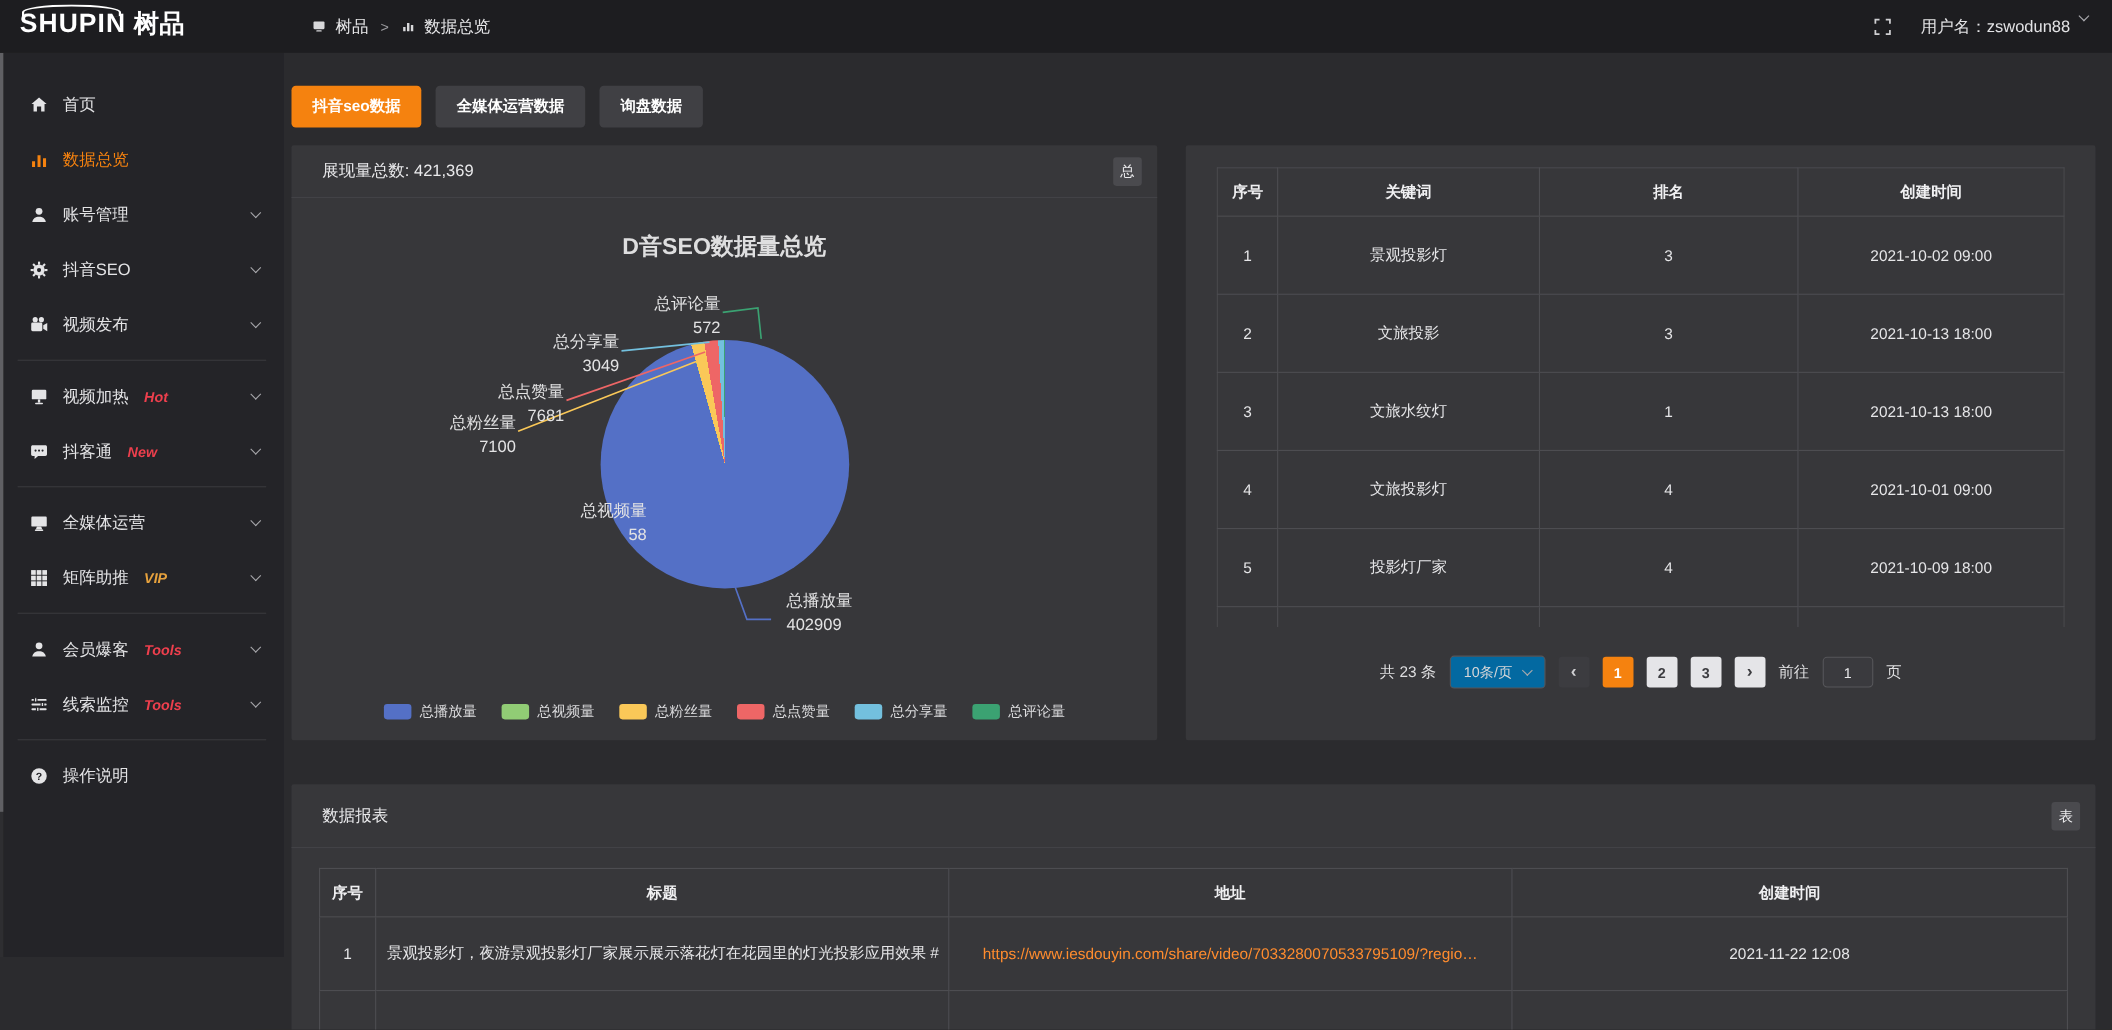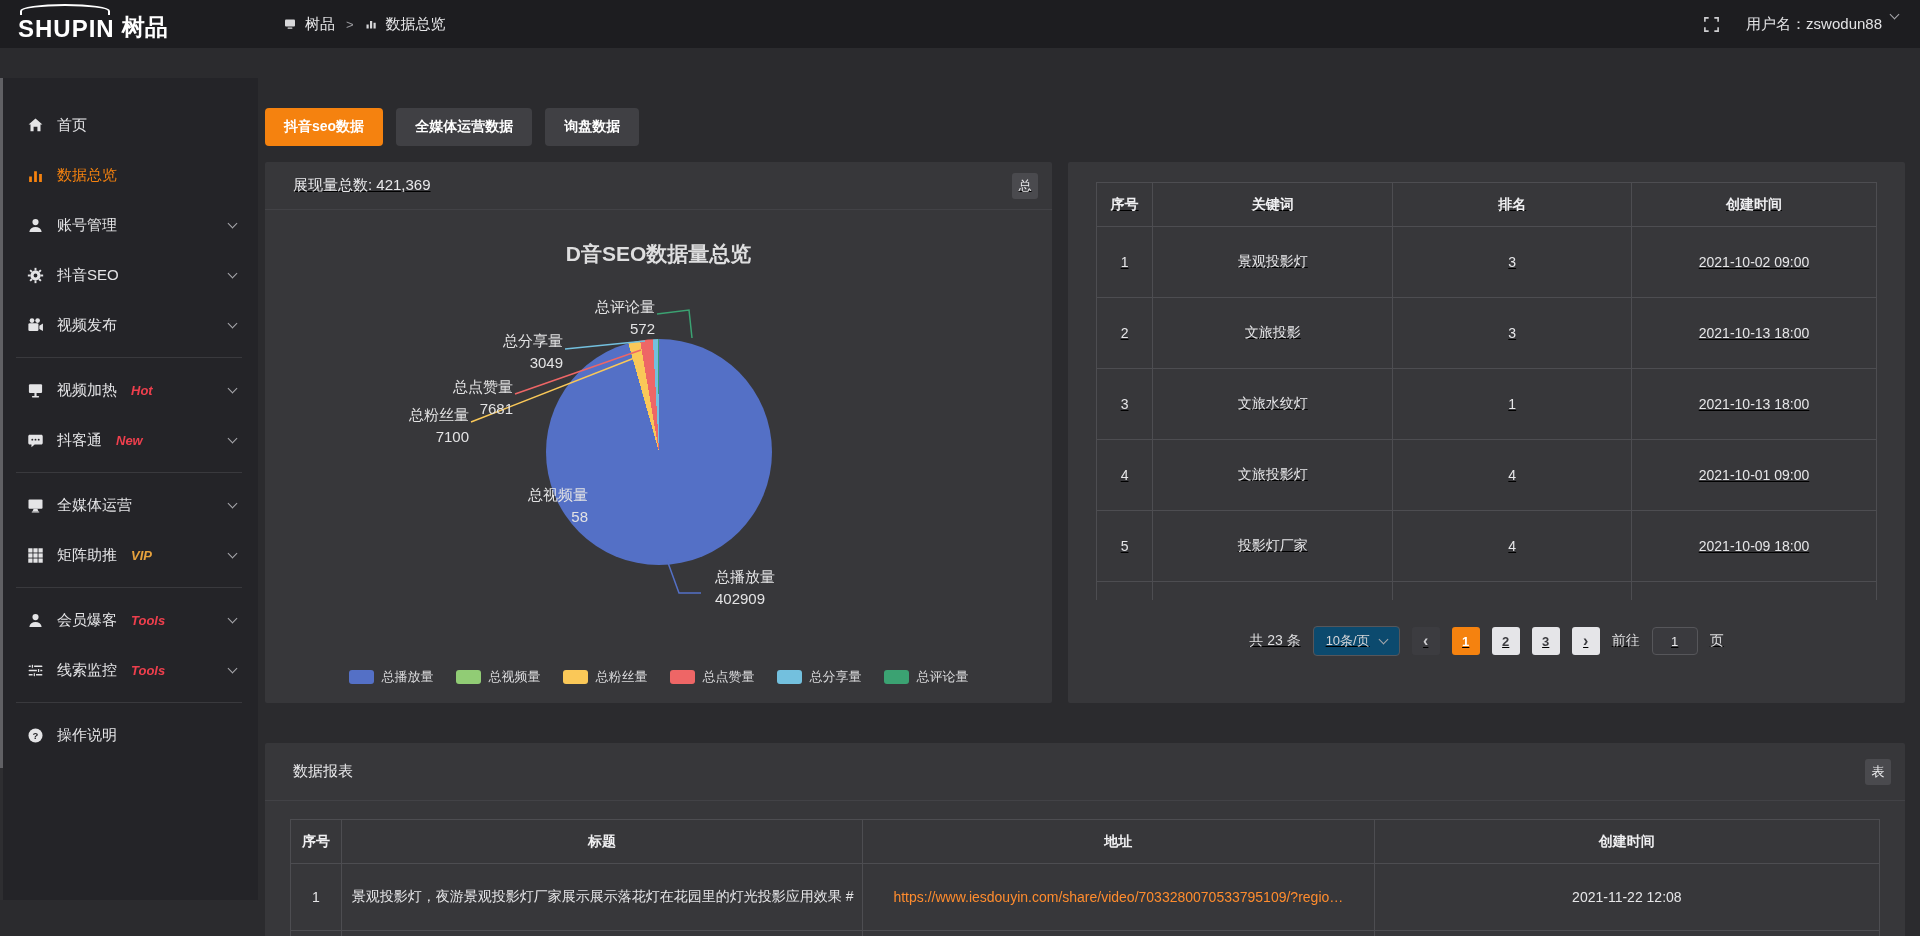--- a/index.html
+++ b/index.html
@@ -1,34 +1,34 @@
 <!DOCTYPE html>
 <html><head>
 <meta charset="utf-8">
 <style>
   * { margin:0; padding:0; box-sizing:border-box; }
   html,body { width:1920px; height:936px; overflow:hidden; background:#2b2b2e;
     font-family:"Liberation Sans","DejaVu Sans",sans-serif; }
 
   
   .topbar { height:48px; background:#1d1d20; display:flex; align-items:center; position:relative; z-index:5; }
-  .logo { width:258px; padding-left:18px; position:relative; display:flex; align-items:flex-end; height:100%; padding-bottom:5px; }
+  .logo { width:258px; padding-left:18px; position:relative; display:flex; align-items:center; height:100%; padding-bottom:5px; }
   .logo-arc { position:absolute; left:20px; top:4px; width:90px; height:11px;
     border:2.5px solid #fff; border-bottom:none; border-radius:90px 90px 0 0 / 14px 14px 0 0; }
   .logo-en { color:#fff; font-size:24px; font-weight:800; letter-spacing:1px; }
   .logo-cn { color:#fff; font-size:23px; font-weight:800; margin-left:7px; }
   .breadcrumb { margin-left:26px; display:flex; align-items:center; gap:9px; color:#e8e8ea; font-size:15px; }
   .bc-icon { display:flex; }
   .bc-sep { color:#9a9a9e; font-size:13px; margin:0 2px; }
   .top-right { margin-left:auto; display:flex; align-items:center; gap:26px; padding-right:22px; color:#e3e3e5; font-size:15px; }
   .user-box { display:flex; align-items:flex-start; gap:9px; cursor:pointer; }
   .caret { display:inline-block; width:7px; height:7px; border-right:1.6px solid #a8a8ac; border-bottom:1.6px solid #a8a8ac; transform:rotate(45deg); margin-top:-4px; }
 
   
-  .layout { display:flex; height:822px; position:relative;margin-top:30px; }
+  .layout { display:flex; height:822px; position:relative; }
   .scroll-strip { position:absolute; left:0; top:0; width:3px; height:100%; background:#2e2e31; }
   .scroll-thumb { position:absolute; left:0; top:0; width:3px; height:690px; background:#606064; }
 
   .sidebar { width:258px; background:#242428; flex-shrink:0; padding-top:22px; }
   .side-item { height:50px; display:flex; align-items:center; padding:0 22px 0 27px; color:#e4e4e6; font-size:15px; cursor:pointer; }
   .side-item .sicon { width:17px; height:17px; margin-right:13px; display:flex; align-items:center; }
   .side-item svg { width:17px; height:17px; }
   .side-item.active { color:#f5820f; }
   .sbadge { margin-left:14px; font-style:italic; font-weight:bold; font-size:13px; color:#ee3f4d; }
   .sbadge.vip { color:#e7a23d; }
@@ -42,21 +42,21 @@
   .tab { height:38px; padding:0 19px; border-radius:4px; background:#404044; color:#fff;
     font-size:14px; font-weight:bold; display:flex; align-items:center; cursor:pointer; }
   .tab.active { background:#f5820f; }
 
   
   .panel { background:#37373a; border-radius:2px; position:relative; }
   .panel-header { height:48px; display:flex; align-items:center; padding:0 14px 0 28px;
     border-bottom:1px solid #424246; color:#e9e9eb; font-size:15px; }
   .corner-btn { margin-left:auto; width:26px; height:26px; background:#4a4a4e; border-radius:3px;
     color:#ededef; font-size:13px; display:flex; align-items:center; justify-content:center; cursor:pointer; }
-  .top-row { display:flex; gap:16px;text-decoration:underline; }
+  .top-row { display:flex; gap:26px; }
   .panel.overview { width:787px; height:541px; }
   .panel.ranking { flex:1; height:541px; }
 
   
   .chart-body { position:relative; height:492px; }
   .chart-title { position:absolute; top:30px; left:0; right:0; text-align:center;
     font-size:21px; font-weight:bold; color:#dededf; }
   .pie { position:absolute; left:281px; top:129px; width:226px; height:226px; border-radius:50%; }
   .pie-label { position:absolute; color:#e3e3e4; font-size:15px; line-height:22px; }
   .pl-right { text-align:right; }
@@ -76,21 +76,21 @@
   .grid th,.grid td { border:1px solid #4d4d51; text-align:center; color:#e6e6e8; font-size:14px; overflow:hidden; }
   .grid th { height:44px; font-weight:bold; color:#f0f0f2; }
   .rank-wrap { margin:20px 28px 0; height:418px; overflow:hidden; }
   .rank-wrap td { height:71px; }
   .rank-wrap tr.partial td { height:30px; border-bottom:none; }
 
   
   .pagination { display:flex; align-items:center; justify-content:center; gap:12px; margin-top:26px;
     color:#dfdfe1; font-size:14px; }
   .page-size { height:30px; border:1px solid #56565a; border-radius:4px; display:flex; align-items:center;
-    gap:10px; color:#d6d6d8; background:#0c4a6e; font-size:13px; padding:0 12px; cursor:pointer; }
+    gap:10px; color:#d6d6d8; background:#0369a1; font-size:13px; padding:0 12px; cursor:pointer; }
   .pg-btn { min-width:28px; height:28px; border-radius:3px; background:#e5e5e8; color:#3c3c40;
     font-weight:bold; font-size:13px; display:flex; align-items:center; justify-content:center; cursor:pointer; }
   .pg-btn.prev { background:#3c3c40; color:#cfcfd2; }
   .pg-btn.active { background:#f5820f; color:#fff; }
   .pg-arrow { font-size:16px; line-height:1; font-weight:bold; }
   .goto-input { width:46px; height:28px; background:#3a3a3e; border:1px solid #56565a; border-radius:4px;
     color:#e8e8ea; text-align:center; font-size:13px; font-family:inherit; }
 
   
   .panel.report { margin-top:40px; height:420px; }

